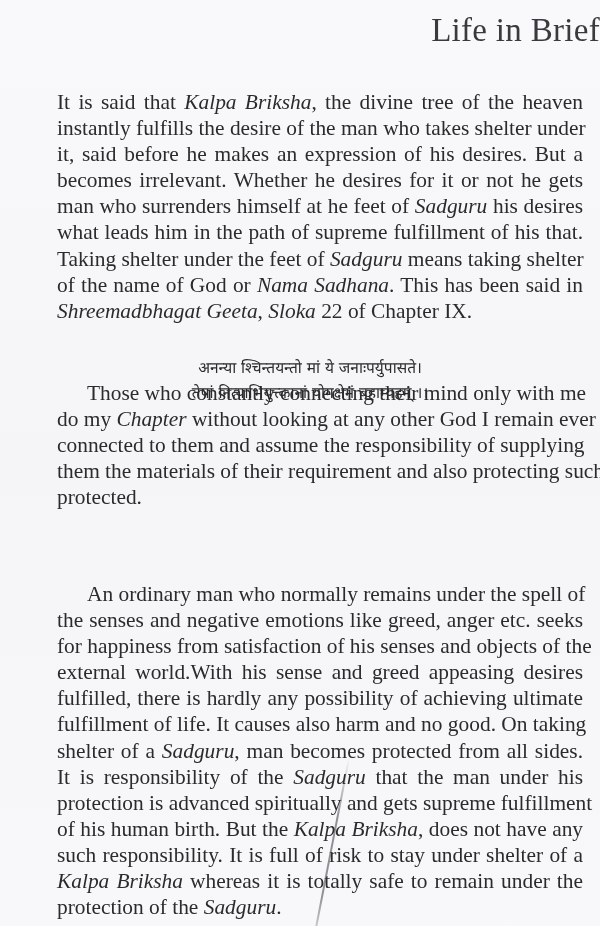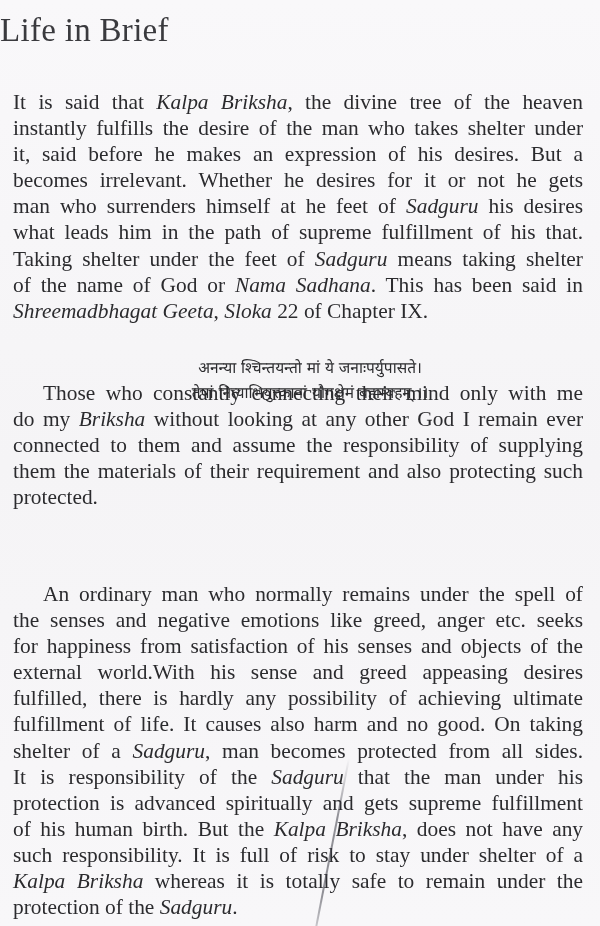--- a/index.html
+++ b/index.html
@@ -36,21 +36,21 @@
       padding: 0 10px;
       box-sizing: border-box;
       transform: scaleX(-1);
       filter: blur(0.6px);
     }
     .title {
       position: absolute;
       top: 10px;
       left: 0;
       width: 600px;
-      text-align: left;
+      text-align: right;
       font-size: 33px;
       line-height: 40px;
       color: #3a3a3e;
       letter-spacing: 0.3px;
     }
     .body-text {
       position: absolute;
       left: 13px;
       width: 570px;
       font-size: 21.4px;
@@ -59,20 +59,21 @@
       color: #2b2b2e;
     }
     .para-1 { top: 89px; }
     .para-2 { top: 380px; }
     .para-3 { top: 581px; }
     .line {
       display: block;
       text-align: justify;
       text-align-last: justify;
       white-space: nowrap;
+      margin-left: 44px;
     }
     .line.last {
       text-align-last: left;
     }
     .verse {
       position: absolute;
       top: 356px;
       left: 0;
       width: 600px;
       text-align: center;
@@ -114,21 +115,21 @@
       <span class="line last"><i>Shreemadbhagat Geeta</i>, <i>Sloka</i> 22 of Chapter IX.</span>
     </div>
 
   <div class="verse">
     <div>अनन्या श्चिन्तयन्तो मां ये जनाःपर्युपासते।</div>
     <div>तेषां नित्याभियुत्त्कानां योगक्षेमं बहाम्यहम् ।।</div>
   </div>
 
   <div class="body-text para-2">
       <span class="line" style="padding-left: 30px;">Those who constantly connecting their mind only with me</span>
-      <span class="line">do my <i>Briksha</i> without looking at any other God I remain ever</span>
+      <span class="line">do my <i>Chapter</i> without looking at any other God I remain ever</span>
       <span class="line">connected to them and assume the responsibility of supplying</span>
       <span class="line">them the materials of their requirement and also protecting such</span>
       <span class="line last">protected.</span>
     </div>
 
   <div class="body-text para-3">
       <span class="line" style="padding-left: 30px;">An ordinary man who normally remains under the spell of</span>
       <span class="line">the senses and negative emotions like greed, anger etc. seeks</span>
       <span class="line">for happiness from satisfaction of his senses and objects of the</span>
       <span class="line">external world.With his sense and greed appeasing desires</span>

